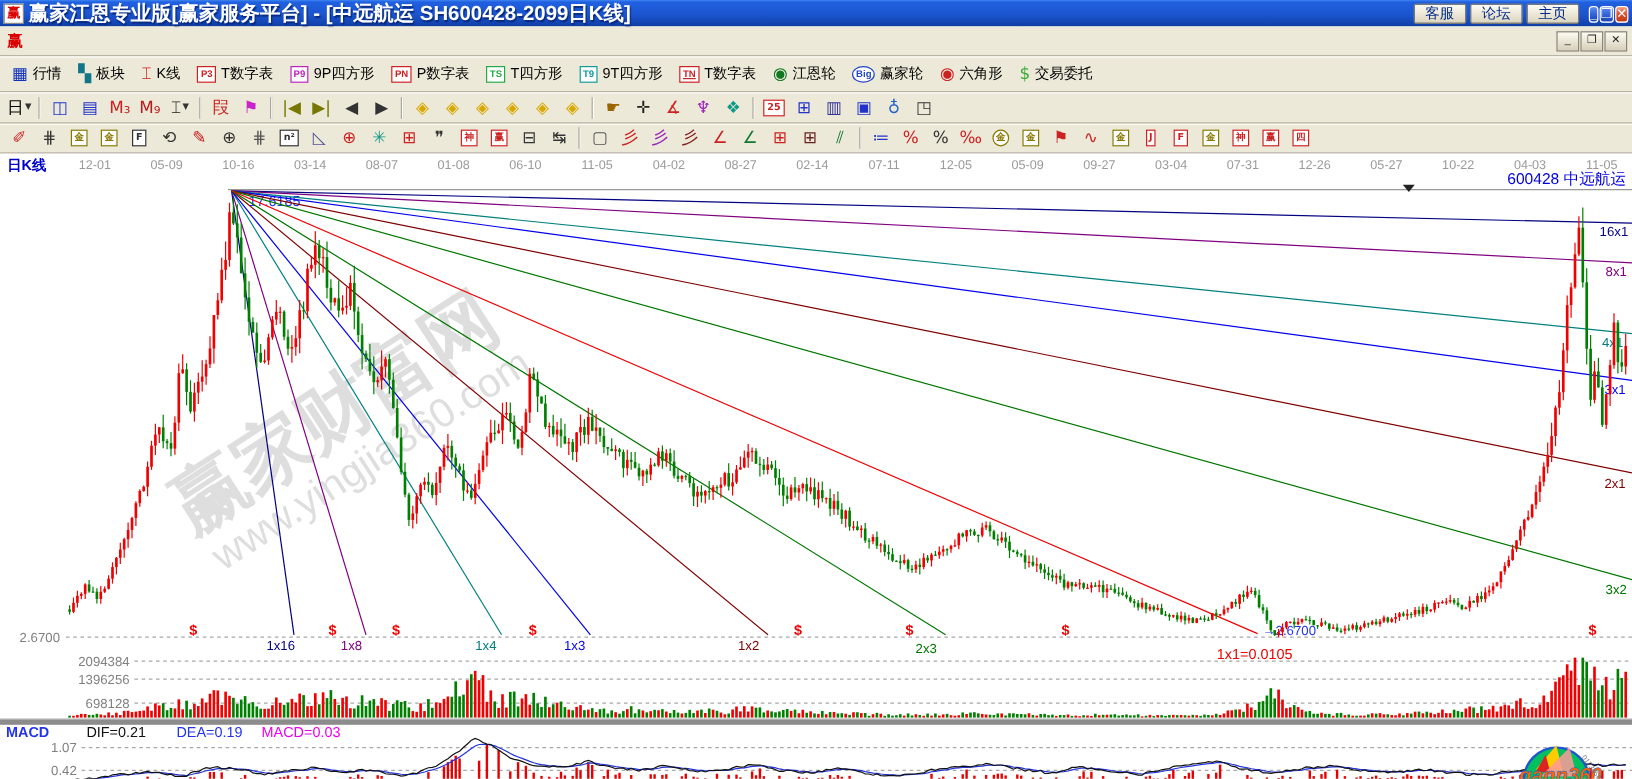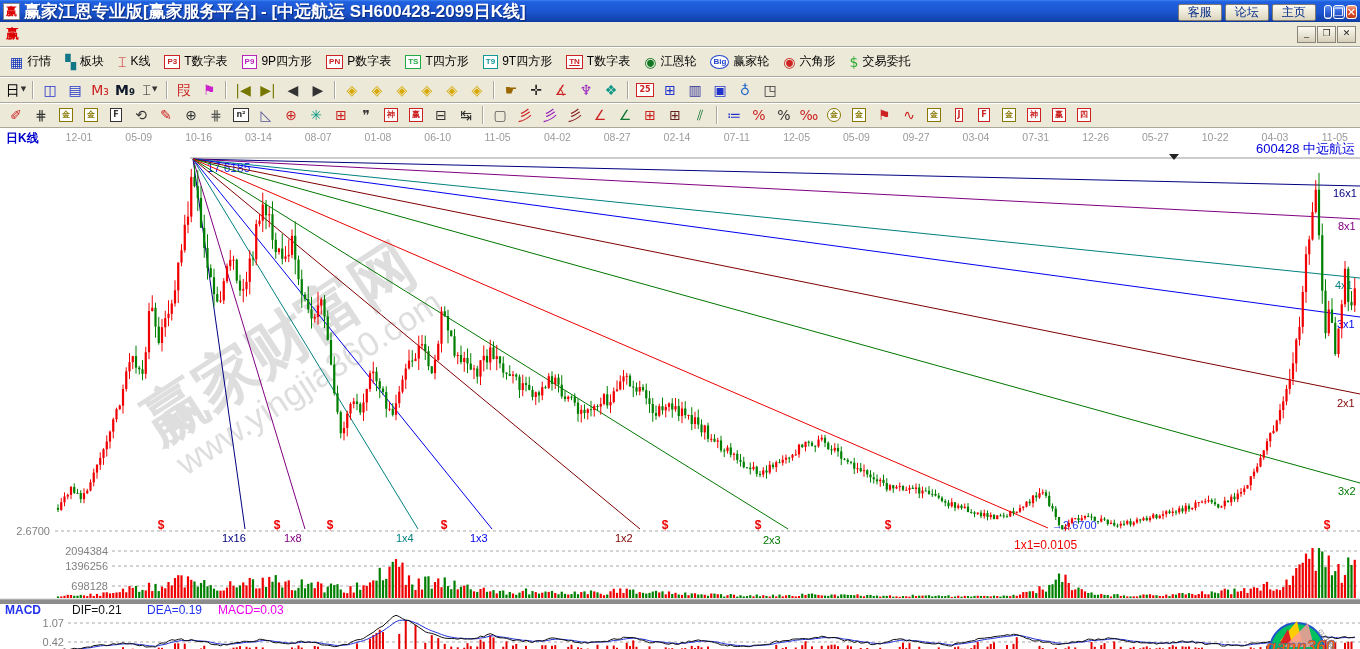--- a/index.html
+++ b/index.html
@@ -130,21 +130,21 @@
       <div class="icon-btn">
         <span class="tb-glyph" style="color: rgb(34, 51, 204);">◫</span>
       </div>
       <div class="icon-btn">
         <span class="tb-glyph" style="color: rgb(34, 51, 204);">▤</span>
       </div>
       <div class="icon-btn">
         <span class="tb-glyph" style="color: rgb(204, 34, 34);">M₃</span>
       </div>
       <div class="icon-btn">
-        <span class="tb-glyph" style="color: #0f172a; font-weight: bold;">M₉</span>
+        <span class="tb-glyph" style="color: #b91c1c;">M₉</span>
       </div>
       <div class="icon-btn">
         <span class="tb-glyph" style="color: rgb(34, 34, 34);">⌶</span>
         <span class="arrow">▼</span>
       </div>
       <span class="tb-sep"></span>
       <div class="icon-btn">
         <span class="tb-glyph" style="color: rgb(204, 34, 34);">叚</span>
       </div>
       <div class="icon-btn">

